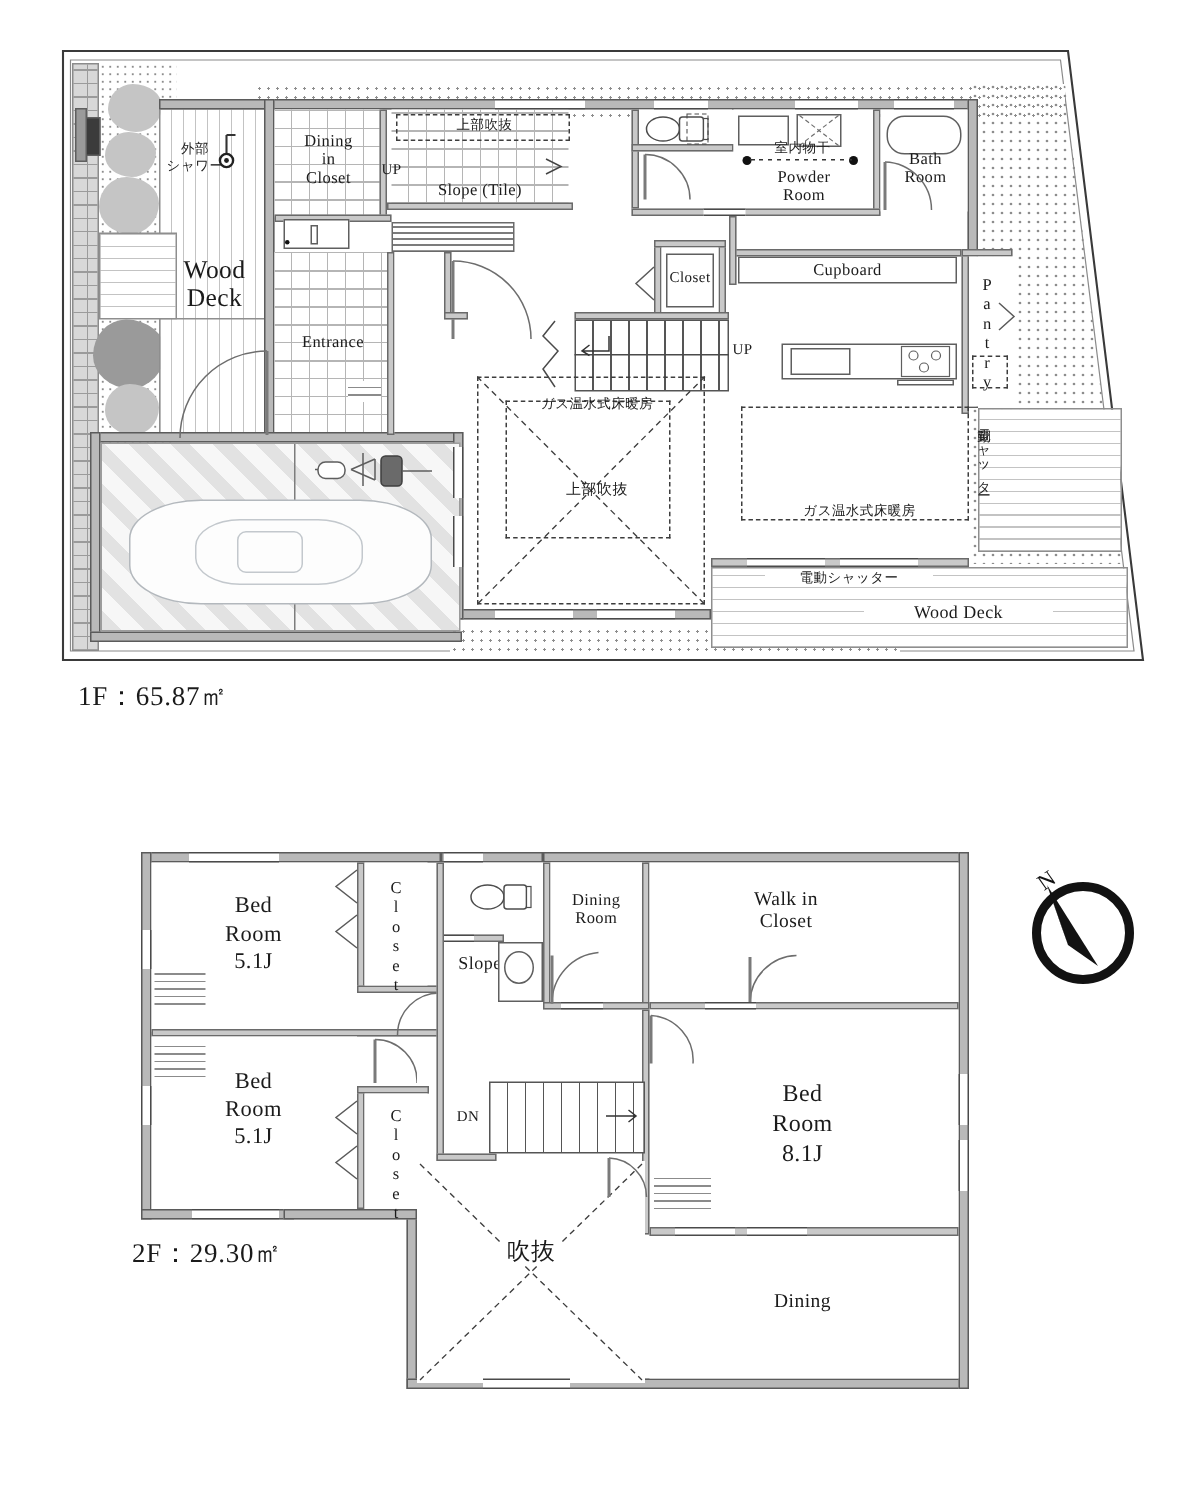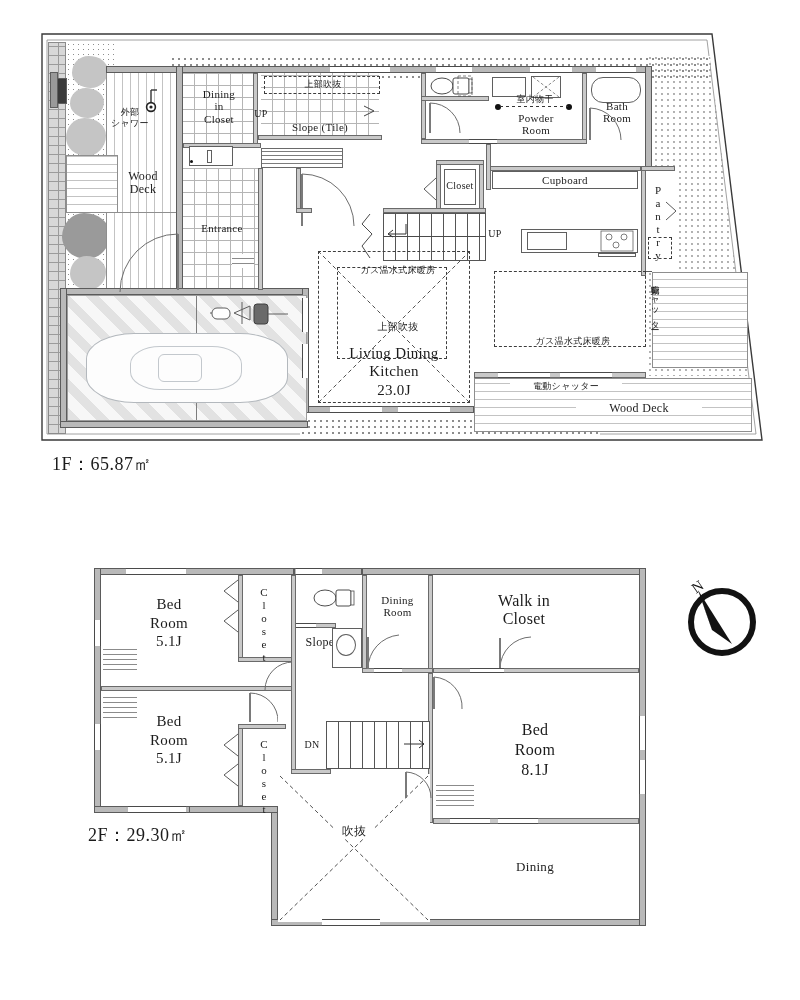--- a/index.html
+++ b/index.html
@@ -132,29 +132,29 @@
     <div class="plant light" style="left:70px; top:88px; width:34px; height:30px;"></div>
     <div class="plant light" style="left:66px; top:118px; width:40px; height:38px;"></div>
     <div class="plant dark" style="left:62px; top:213px; width:48px; height:46px;"></div>
     <div class="plant light" style="left:70px; top:256px; width:36px; height:34px;"></div>
     <div class="fixture" style="left:55px; top:78px; width:12px; height:26px; background:#3b3b3b;"></div>
     <div class="fixture" style="left:50px; top:72px; width:8px; height:36px; background:#9a9a9a;"></div>
 
     <div class="deck" style="left:106px; top:72px; width:74px; height:218px;"></div>
     <div class="deck-h" style="left:66px; top:155px; width:52px; height:58px;"></div>
     <div class="deck" style="left:106px; top:212px; width:74px; height:78px;"></div>
-    <div class="lbl jp" style="left:107px; top:95px; width:46px; font-size:9px; line-height:1.25;margin-top:12px;">外部
+    <div class="lbl jp" style="left:107px; top:95px; width:46px; font-size:9px; line-height:1.25;">外部
 シャワー</div>
     <svg width="22" height="28" style="position:absolute;left:143px;top:88px;">
       <line x1="8" y1="2" x2="8" y2="16" stroke="#333" stroke-width="1.4"></line>
       <line x1="8" y1="2" x2="14" y2="2" stroke="#333" stroke-width="1.4"></line>
       <circle cx="8" cy="19" r="4.4" fill="#fff" stroke="#222" stroke-width="1.6"></circle>
       <circle cx="8" cy="19" r="1.6" fill="#222"></circle>
     </svg>
-    <div class="lbl" style="left:112px; top:170px; width:62px; font-size:12px;">Wood
+    <div class="lbl" style="left:112px; top:170px; width:62px; font-size:17px;">Wood
 Deck</div>
 
     <div class="wall" style="left:106px; top:66px; width:546px; height:7px;"></div>
     <div class="wall" style="left:176px; top:66px; width:7px; height:228px;"></div>
     <div class="wall" style="left:60px; top:288px; width:248px; height:7px;"></div>
     <div class="wall" style="left:60px; top:288px; width:7px; height:140px;"></div>
     <div class="wall" style="left:60px; top:421px; width:248px; height:7px;"></div>
     <div class="wall" style="left:645px; top:66px; width:7px; height:206px;"></div>
     <div class="wall" style="left:302px; top:406px; width:172px; height:7px;"></div>
     <div class="wall" style="left:302px; top:288px; width:7px; height:125px;"></div>
@@ -287,23 +287,20 @@
     <div class="innerwall" style="left:474px; top:372px; width:172px; height:6px;"></div>
 
     <div class="dash" style="left:318px; top:251px; width:152px; height:152px;"></div>
     <svg width="154" height="154" style="position:absolute;left:318px;top:251px;">
       <line x1="0" y1="0" x2="152" y2="152" stroke="#3d3d3d" stroke-width="0.9" stroke-dasharray="4,3"></line>
       <line x1="152" y1="0" x2="0" y2="152" stroke="#3d3d3d" stroke-width="0.9" stroke-dasharray="4,3"></line>
     </svg>
     <div class="dash" style="left:337px; top:267px; width:110px; height:92px;"></div>
     <div class="lbl jp" style="left:352px; top:265px; width:92px; font-size:9px;">ガス温水式床暖房</div>
     <div class="lbl jp" style="left:354px; top:321px; width:88px; font-size:10px;">上部吹抜</div>
-    <div class="lbl" style="left:318px; top:344px; width:152px; font-size:15px; line-height:1.22;">Living Dining
-Kitchen
-23.0J</div>
 
     <div class="stripe45" style="left:67px; top:295px; width:240px; height:126px;"></div>
     <div class="line" style="left:196px; top:296px; width:1px; height:124px;"></div>
     <div class="car" style="left:86px; top:333px; width:202px; height:70px;"></div>
     <div class="carin" style="left:130px; top:346px; width:112px; height:44px;"></div>
     <div class="carin" style="left:158px; top:354px; width:44px; height:28px; border-radius:6px;"></div>
     <svg width="84" height="28" style="position:absolute;left:210px;top:300px;">
       <rect x="2" y="8" width="18" height="11" rx="5" fill="#fff" stroke="#5e5e5e" stroke-width="1"></rect>
       <line x1="0" y1="13" x2="2" y2="13" stroke="#5e5e5e" stroke-width="1"></line>
       <path d="M24,13 L40,6 M24,13 L40,20 M40,6 L40,20" fill="none" stroke="#5e5e5e" stroke-width="1"></path>
@@ -402,21 +399,21 @@
     <div class="innerwall" style="left:362px; top:148px; width:71px; height:5px;"></div>
     <div class="room" style="left:367px; top:55px; width:61px; height:93px;"></div>
     <div class="lbl" style="left:367px; top:74px; width:61px; font-size:11px;">Dining
 Room</div>
     <svg width="34" height="38" style="position:absolute;left:366px;top:113px;">
       <path d="M2,36 A34,34 0 0 1 33,2" fill="none" stroke="#6d6d6d" stroke-width="1"></path>
       <line x1="2" y1="36" x2="2" y2="4" stroke="#7a7a7a" stroke-width="2"></line>
     </svg>
 
     <div class="room" style="left:433px; top:55px; width:206px; height:93px;"></div>
-    <div class="lbl" style="left:468px; top:72px; width:112px; font-size:16px;">Walk in
+    <div class="lbl" style="left:468px; top:72px; width:112px; font-size:13px;">Walk in
 Closet</div>
     <div class="innerwall" style="left:433px; top:148px; width:206px; height:5px;"></div>
     <svg width="34" height="36" style="position:absolute;left:498px;top:114px;">
       <path d="M2,34 A32,32 0 0 1 33,3" fill="none" stroke="#6d6d6d" stroke-width="1"></path>
       <line x1="2" y1="34" x2="2" y2="4" stroke="#7a7a7a" stroke-width="2"></line>
     </svg>
 
     <div class="room" style="left:433px; top:153px; width:206px; height:150px;"></div>
     <div class="lbl" style="left:455px; top:200px; width:160px; font-size:16px; line-height:1.24;">Bed
 Room
@@ -434,21 +431,21 @@
     <svg width="26" height="16" style="position:absolute;left:402px;top:216px;">
       <path d="M2,8 L22,8 M17,4 L22,8 L17,12" fill="none" stroke="#333" stroke-width="1"></path>
     </svg>
     <div class="innerwall" style="left:291px; top:249px; width:40px; height:5px;"></div>
 
     <div class="room" style="left:278px; top:254px; width:152px; height:148px;"></div>
     <svg width="152" height="148" style="position:absolute;left:278px;top:254px;">
       <line x1="2" y1="2" x2="150" y2="146" stroke="#3d3d3d" stroke-width="0.9" stroke-dasharray="4,3"></line>
       <line x1="150" y1="2" x2="2" y2="146" stroke="#3d3d3d" stroke-width="0.9" stroke-dasharray="4,3"></line>
     </svg>
-    <div class="lbl jp" style="left:334px; top:305px; width:40px; font-size:12px; background:#fff;">吹抜</div>
+    <div class="lbl jp" style="left:334px; top:305px; width:40px; font-size:16px; background:#fff;">吹抜</div>
 
     <div class="room" style="left:433px; top:304px; width:206px; height:95px;"></div>
     <div class="lbl" style="left:470px; top:340px; width:130px; font-size:13px;">Dining</div>
     <svg width="28" height="30" style="position:absolute;left:404px;top:250px;">
       <path d="M2,2 A26,26 0 0 1 27,28" fill="none" stroke="#6d6d6d" stroke-width="1"></path>
       <line x1="2" y1="2" x2="2" y2="28" stroke="#7a7a7a" stroke-width="2"></line>
     </svg>
 
     <div class="win" style="left:126px; top:48px; width:60px; height:7px;"></div>
     <div class="win" style="left:296px; top:48px; width:26px; height:7px;"></div>

